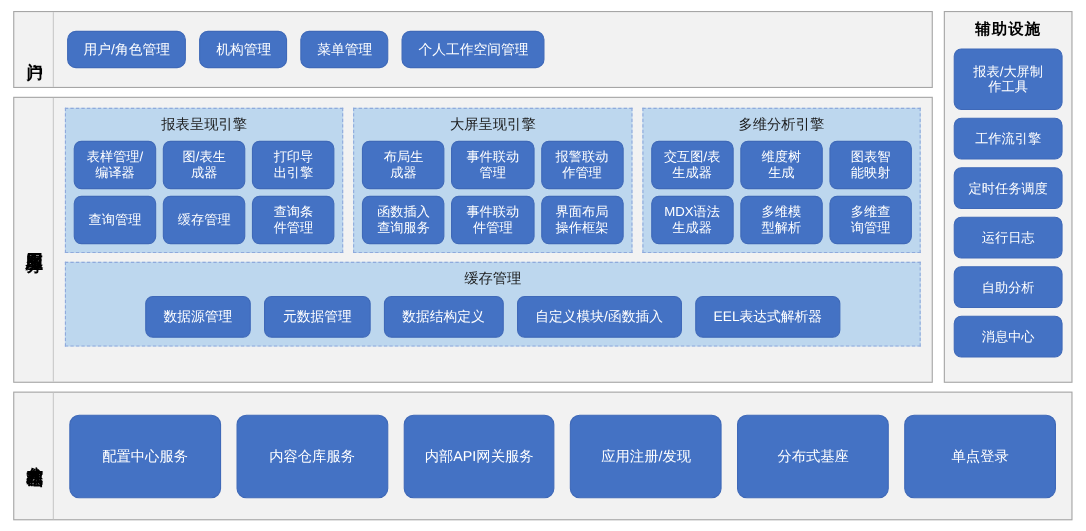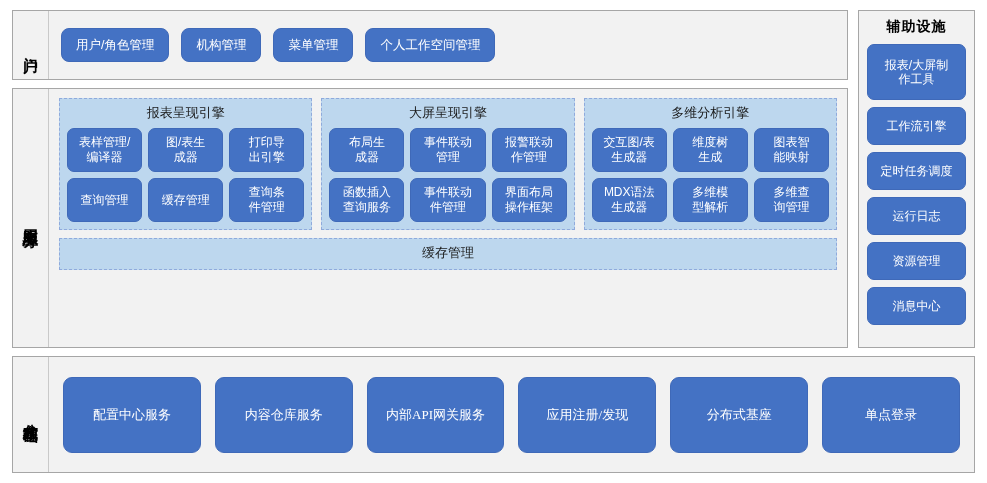--- a/index.html
+++ b/index.html
@@ -210,21 +210,20 @@
   .dist .band-body {
     gap: 14px;
     padding: 0 14px;
     justify-content: space-between;
   }
   .dist .btn {
     flex: 1 1 0;
     height: 76px;
     font-size: 13px;
     border-radius: 9px;
-    font-family: Liberation Serif, serif;
   }
 </style>
 </head>
 <body>
 
 <div class="page">
 
   <div class="upper">
 
     <div class="left-col">
@@ -298,35 +297,42 @@
 型解析</div>
                 <div class="btn">多维查
 询管理</div>
               </div>
             </div>
 
           </div>
 
           <div class="subpanel config">
             <div class="subpanel-title">缓存管理</div>
+            <div class="config-row">
+              <div class="btn">数据源管理</div>
+              <div class="btn">元数据管理</div>
+              <div class="btn">数据结构定义</div>
+              <div class="btn">自定义模块/函数插入</div>
+              <div class="btn">EEL表达式解析器</div>
+            </div>
           </div>
 
         </div>
       </div>
 
     </div>
 
     <div class="aux">
       <div class="aux-title">辅助设施</div>
       <div class="btn tall">报表/大屏制
 作工具</div>
       <div class="btn">工作流引擎</div>
       <div class="btn">定时任务调度</div>
       <div class="btn">运行日志</div>
-      <div class="btn">资源管理</div>
+      <div class="btn">自助分析</div>
       <div class="btn">消息中心</div>
     </div>
 
   </div>
 
   <div class="panel dist">
     <div class="band-label">
       <span class="vtext">分布式基础</span>
     </div>
     <div class="band-body">

